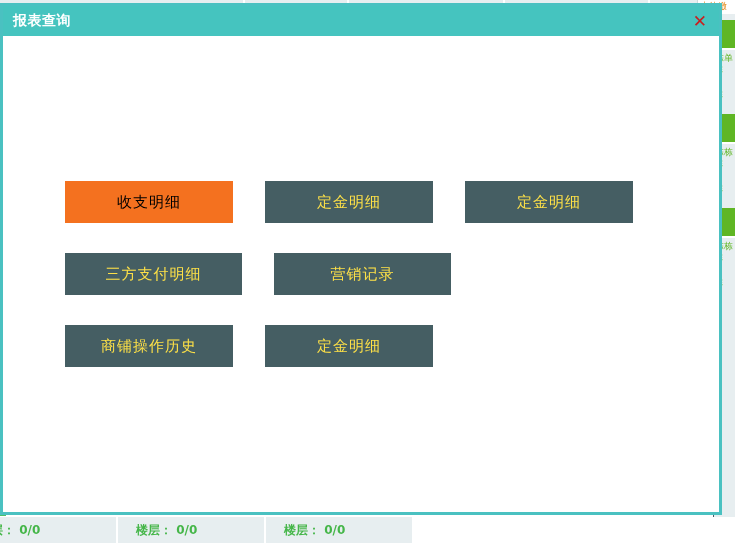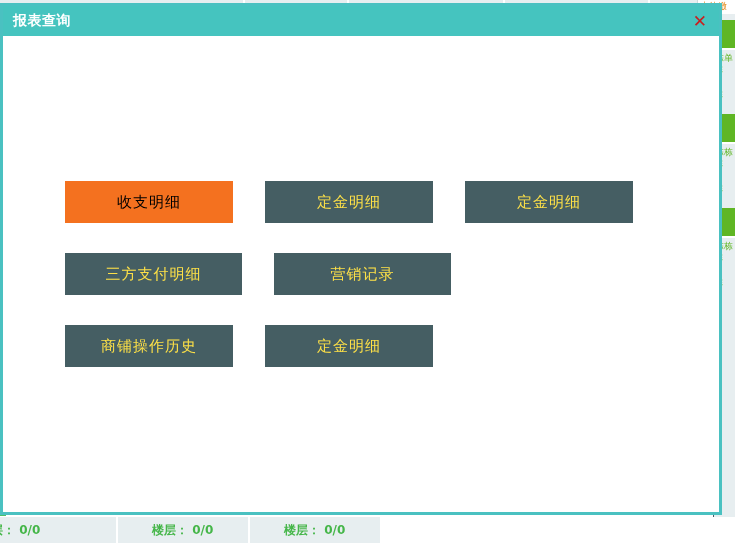--- a/index.html
+++ b/index.html
@@ -122,21 +122,21 @@
   }
   .status-cell {
     background: #e7eef0;
     margin-right: 2px;
     display: flex;
     align-items: center;
     overflow: hidden;
     box-sizing: border-box;
   }
   .status-cell.first { width: 116px; padding-left: 0; }
-  .status-cell.mid   { width: 130px; padding-left: 34px; }
+  .status-cell.mid   { width: 146px; padding-left: 18px; }
   .status-cell.blank { flex: 1; background: #ffffff; margin-right: 0; }
   .status-text {
     font-family: "DejaVu Sans", sans-serif;
     font-size: 12px;
     font-weight: bold;
     color: #45b649;
     white-space: nowrap;
   }
   .status-cell.first .status-text { margin-left: -9px; }
 

